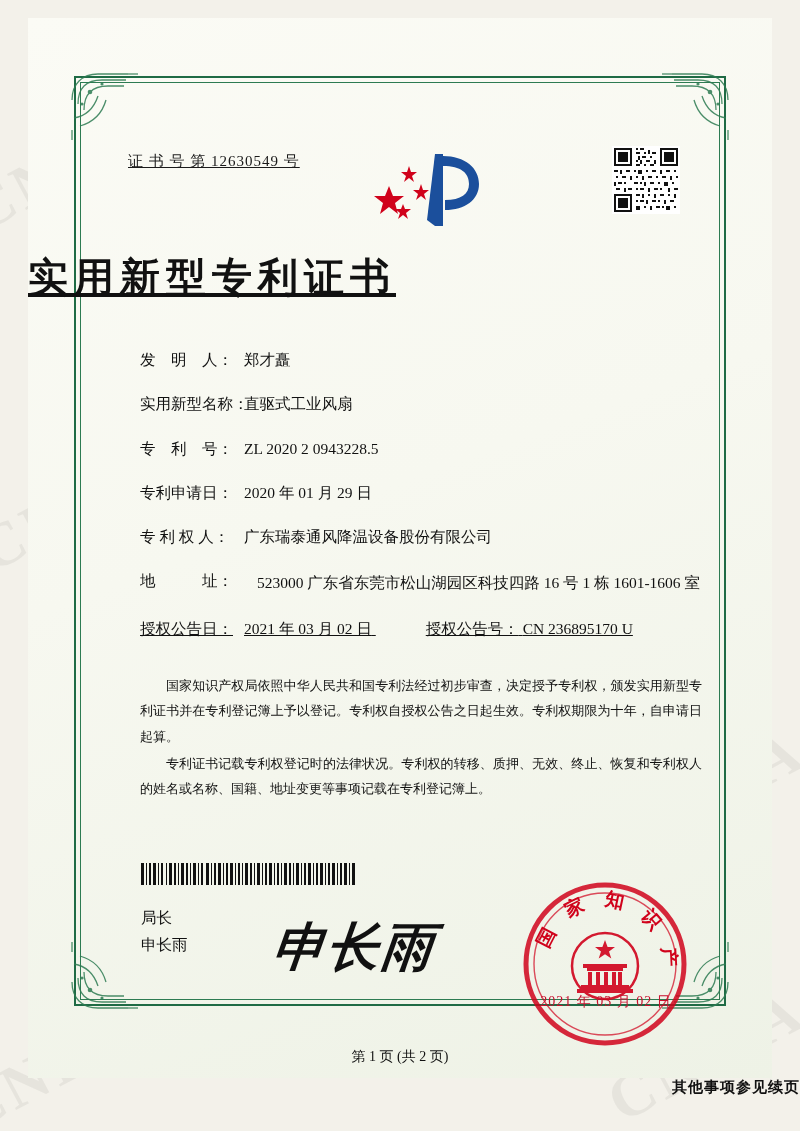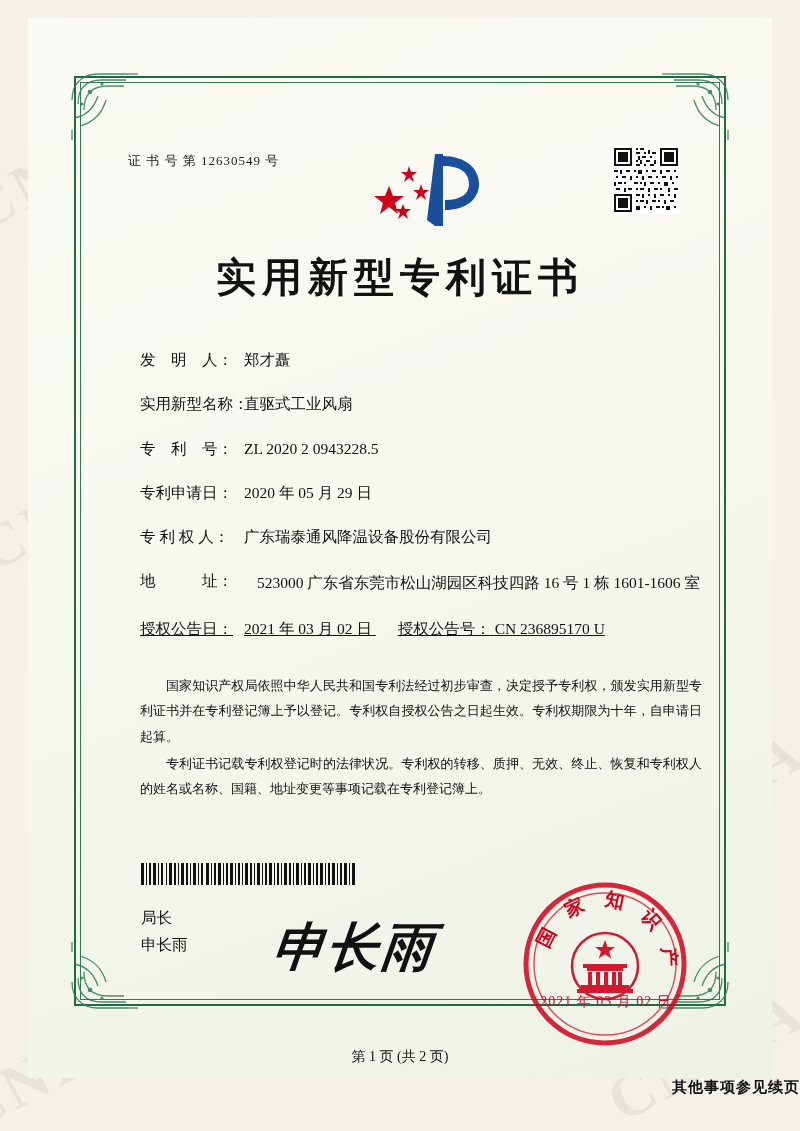--- a/index.html
+++ b/index.html
@@ -44,55 +44,56 @@
   }
   .corner svg{display:block;}
   .c-tl{left:40px;top:52px;}
   .c-tr{right:40px;top:52px;transform:scaleX(-1);}
   .c-bl{left:40px;bottom:66px;transform:scaleY(-1);}
   .c-br{right:40px;bottom:66px;transform:scale(-1,-1);}
 
   
   .cert-no{
     position:absolute;left:100px;top:134px;
-    font-size:13px;color:#1a1a1a;letter-spacing:1px;
+    font-size:15px;color:#1a1a1a;letter-spacing:1px;
     font-family:"Liberation Serif", serif;
+    text-decoration:underline;
   }
   .logo{
     position:absolute;left:345px;top:128px;width:120px;height:88px;
   }
   .qr{
     position:absolute;right:92px;top:128px;width:68px;height:68px;
     background:#fff;
   }
   .qr svg{display:block;}
 
   
   .title{
     position:absolute;left:0;right:0;top:232px;
-    text-align:center;
     font-size:40px;font-weight:700;letter-spacing:6px;
     color:#111;
     font-family:"Liberation Serif", serif;
+    text-decoration:underline;
   }
 
   
   .fields{
     position:absolute;left:112px;top:330px;width:560px;
     font-size:15.5px;color:#111;
   }
   .frow{display:flex;margin-bottom:21px;line-height:1.5;}
   .flabel{
     width:104px;flex:0 0 104px;
     letter-spacing:0px;
     white-space:nowrap;
   }
   .fval{flex:1;}
   .frow.tight{margin-bottom:19px;text-decoration:underline;}
-  .inline-extra{margin-left:22px;}
+  .inline-extra{margin-left:50px;}
   .addr-val{line-height:1.75;text-align:right;}
 
   
   .paras{
     position:absolute;left:112px;top:655px;width:562px;
     font-size:13px;line-height:1.95;color:#111;
     text-align:justify;
   }
   .paras p{margin:0 0 2px 0;text-indent:2em;}
 
@@ -362,21 +363,21 @@
       <div class="fval">直驱式工业风扇</div>
     </div>
 
     <div class="frow">
       <div class="flabel">专　利　号：</div>
       <div class="fval">ZL 2020 2 0943228.5</div>
     </div>
 
     <div class="frow">
       <div class="flabel">专利申请日：</div>
-      <div class="fval">2020 年 05 月 29 日</div>
+      <div class="fval">2020 年 01 月 29 日</div>
     </div>
 
     <div class="frow">
       <div class="flabel">专 利 权 人：</div>
       <div class="fval">广东瑞泰通风降温设备股份有限公司</div>
     </div>
 
     <div class="frow">
       <div class="flabel">地　　　址：</div>
       <div class="fval addr-val">523000  广东省东莞市松山湖园区科技四路 16 号 1 栋 1601-1606 室</div>

